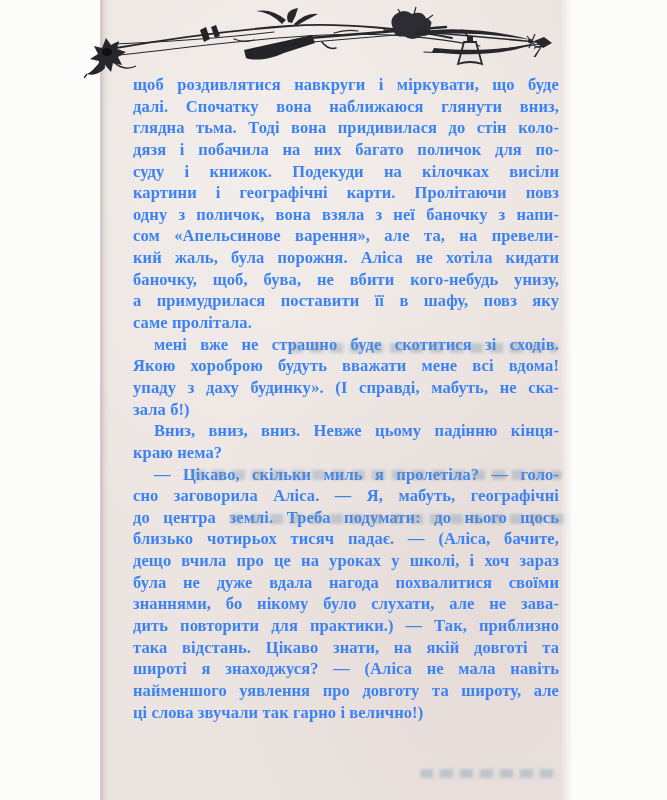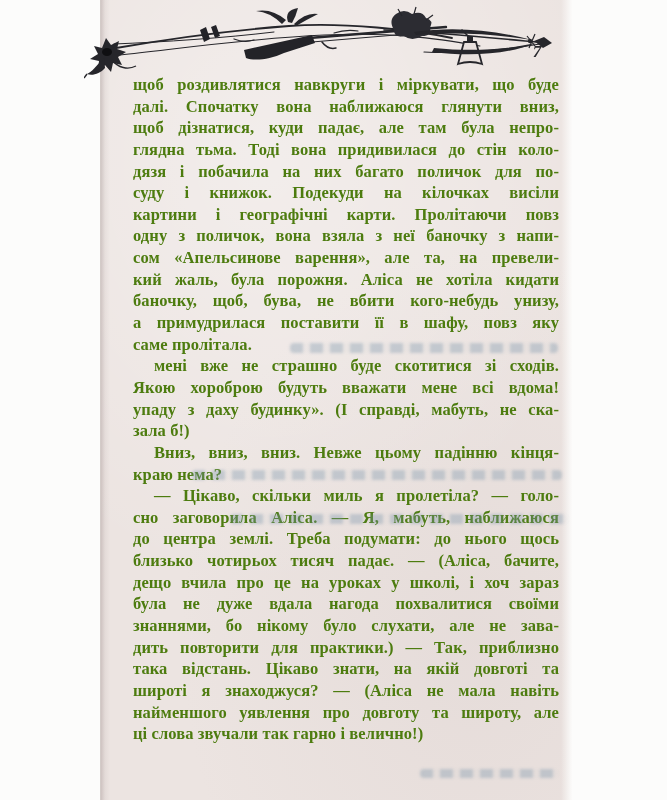--- a/index.html
+++ b/index.html
@@ -29,21 +29,21 @@
     background:linear-gradient(90deg, rgba(252,252,251,0), rgba(252,252,251,.85) 80%, #fcfcfb);
   }
   .ornament{position:absolute;left:84px;top:6px;width:474px;height:74px;}
   .pagenum{
     position:absolute;left:524px;top:42px;width:26px;
     font-style:italic;font-weight:700;font-size:17px;color:#2a2a2f;text-align:center;
   }
   .textblock{
     position:absolute;left:133px;top:74px;width:426px;
     font-size:16.5px;line-height:21.65px;font-weight:700;
-    color:#4d7c0f;letter-spacing:.1px;
+    color:#3b82f6;letter-spacing:.1px;
   }
   .para{margin:0;}
   .tline{
     text-align:justify;
     text-align-last:justify;
     height:21.65px;overflow:hidden;
   }
   .tline:last-child{text-align-last:left;}
   .para.indent .tline:first-child{text-indent:21px;}
   
@@ -111,21 +111,20 @@
     <circle cx="446" cy="35" r="2.2" fill="#26262b"></circle>
     <path d="M443 30 l8 10 M451 28 l-6 14" stroke="#26262b" stroke-width="1.2"></path>
   </svg>
 
   <div class="pagenum">7</div>
 
   <div class="textblock">
       <div class="para">
         <div class="tline">щоб роздивлятися навкруги і міркувати, що буде</div>
         <div class="tline">далі. Спочатку вона наближаюся глянути вниз,</div>
-        <div class="tline">щоб дізнатися, куди падає, але там була непро-</div>
         <div class="tline">глядна тьма. Тоді вона придивилася до стін коло-</div>
         <div class="tline">дязя і побачила на них багато поличок для по-</div>
         <div class="tline">суду і книжок. Подекуди на кілочках висіли</div>
         <div class="tline">картини і географічні карти. Пролітаючи повз</div>
         <div class="tline">одну з поличок, вона взяла з неї баночку з напи-</div>
         <div class="tline">сом «Апельсинове варення», але та, на превели-</div>
         <div class="tline">кий жаль, була порожня. Аліса не хотіла кидати</div>
         <div class="tline">баночку, щоб, бува, не вбити кого-небудь унизу,</div>
         <div class="tline">а примудрилася поставити її в шафу, повз яку</div>
         <div class="tline">саме пролітала.</div>
@@ -135,21 +134,21 @@
         <div class="tline">Якою хороброю будуть вважати мене всі вдома!</div>
         <div class="tline">упаду з даху будинку». (І справді, мабуть, не ска-</div>
         <div class="tline">зала б!)</div>
       </div>
       <div class="para indent">
         <div class="tline">Вниз, вниз, вниз. Невже цьому падінню кінця-</div>
         <div class="tline">краю нема?</div>
       </div>
       <div class="para indent">
         <div class="tline">— Цікаво, скільки миль я пролетіла? — голо-</div>
-        <div class="tline">сно заговорила Аліса. — Я, мабуть, наближаюся</div>
+        <div class="tline">сно заговорила Аліса. — Я, мабуть, географічні</div>
         <div class="tline">до центра землі. Треба подумати: до нього щось</div>
         <div class="tline">близько чотирьох тисяч падає. — (Аліса, бачите,</div>
         <div class="tline">дещо вчила про це на уроках у школі, і хоч зараз</div>
         <div class="tline">була не дуже вдала нагода похвалитися своїми</div>
         <div class="tline">знаннями, бо нікому було слухати, але не зава-</div>
         <div class="tline">дить повторити для практики.) — Так, приблизно</div>
         <div class="tline">така відстань. Цікаво знати, на якій довготі та</div>
         <div class="tline">широті я знаходжуся? — (Аліса не мала навіть</div>
         <div class="tline">найменшого уявлення про довготу та широту, але</div>
         <div class="tline">ці слова звучали так гарно і велично!)</div>

